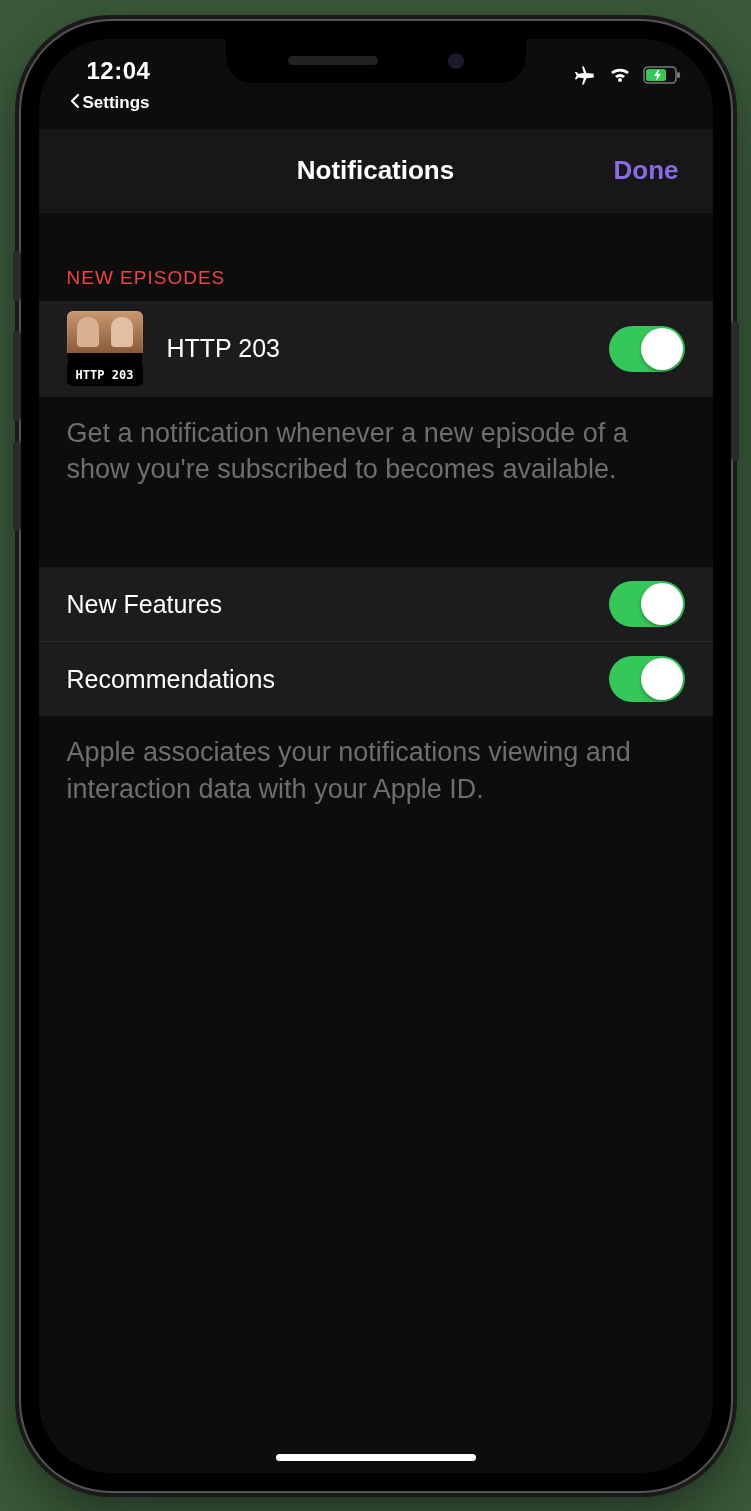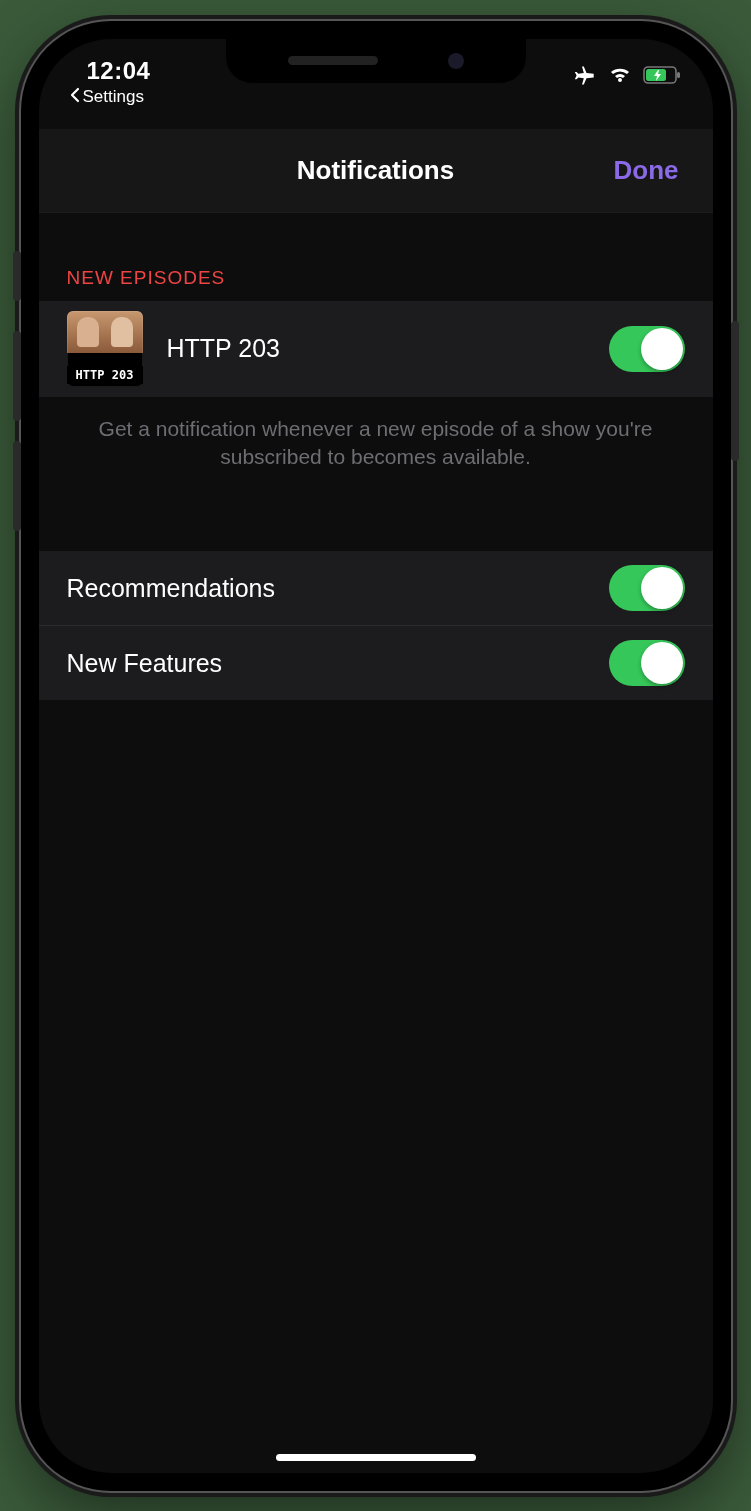--- a/index.html
+++ b/index.html
@@ -57,23 +57,23 @@
   .speaker { width: 90px; height: 9px; background: #222; border-radius: 5px; }
   .camera { width: 16px; height: 16px; background: #1a1a2a; border-radius: 50%; margin-left: 30px; }
   .status-bar {
     height: 62px;
     display: flex;
     align-items: flex-start;
     justify-content: space-between;
     padding: 10px 30px 0 30px;
     color: #fff;
   }
-  .status-left { display: flex; flex-direction: column; gap: 2px; padding-top: 8px; }
+  .status-left { display: flex; flex-direction: column; gap: 8px; padding-top: 8px; }
   .status-time { font-size: 24px; font-weight: 600; letter-spacing: 0.5px; padding-left: 18px;}
-  .breadcrumb { display: flex; align-items: center; font-size: 17px; gap: 2px; }
+  .breadcrumb { display: flex; align-items: center; font-size: 17px; gap: 2px; font-weight: bold; }
   .status-right { display: flex; align-items: center; gap: 10px; padding-top: 14px; }
   .airplane-icon svg, .wifi-icon svg, .battery-icon svg { display: block; }
   .nav-bar {
     height: 84px;
     background: #171717;
     display: flex;
     align-items: center;
     justify-content: center;
     position: relative;
     border-bottom: 1px solid rgba(255,255,255,0.02);
@@ -124,23 +124,22 @@
     position: relative; flex-shrink: 0;
   }
   .toggle::after {
     content: ""; position: absolute; top: 2px; right: 2px;
     width: 42px; height: 42px; background: #fff; border-radius: 50%;
     box-shadow: 0 2px 4px rgba(0,0,0,0.3);
   }
   .footer-text {
     padding: 18px 28px;
     color: #6d6d72;
-    font-size: 21px;
+    font-size: 27px;
     line-height: 1.35;
-    text-align: center;
   }
   .spacer { height: 62px; }
   .home-indicator {
     position: absolute; bottom: 12px; left: 50%; transform: translateX(-50%);
     width: 200px; height: 7px; background: #fff; border-radius: 4px;
   }
 </style>
 </head>
 <body>
 
@@ -205,25 +204,26 @@
           <div class="row-label">HTTP 203</div>
           <div class="toggle"></div>
         </div>
       </div>
       <div class="footer-text">Get a notification whenever a new episode of a show you're subscribed to becomes available.</div>
 
       <div class="spacer"></div>
 
       <div class="list">
         <div class="row">
+          <div class="row-label">New Features</div>
+          <div class="toggle"></div>
+        </div>
+        <div class="row">
           <div class="row-label">Recommendations</div>
           <div class="toggle"></div>
         </div>
-        <div class="row">
-          <div class="row-label">New Features</div>
-          <div class="toggle"></div>
-        </div>
-      </div>
+      </div>
+      <div class="footer-text">Apple associates your notifications viewing and interaction data with your Apple ID.</div>
     </div>
 
     <div class="home-indicator"></div>
   </div>
 </div>
 
 </body></html>

